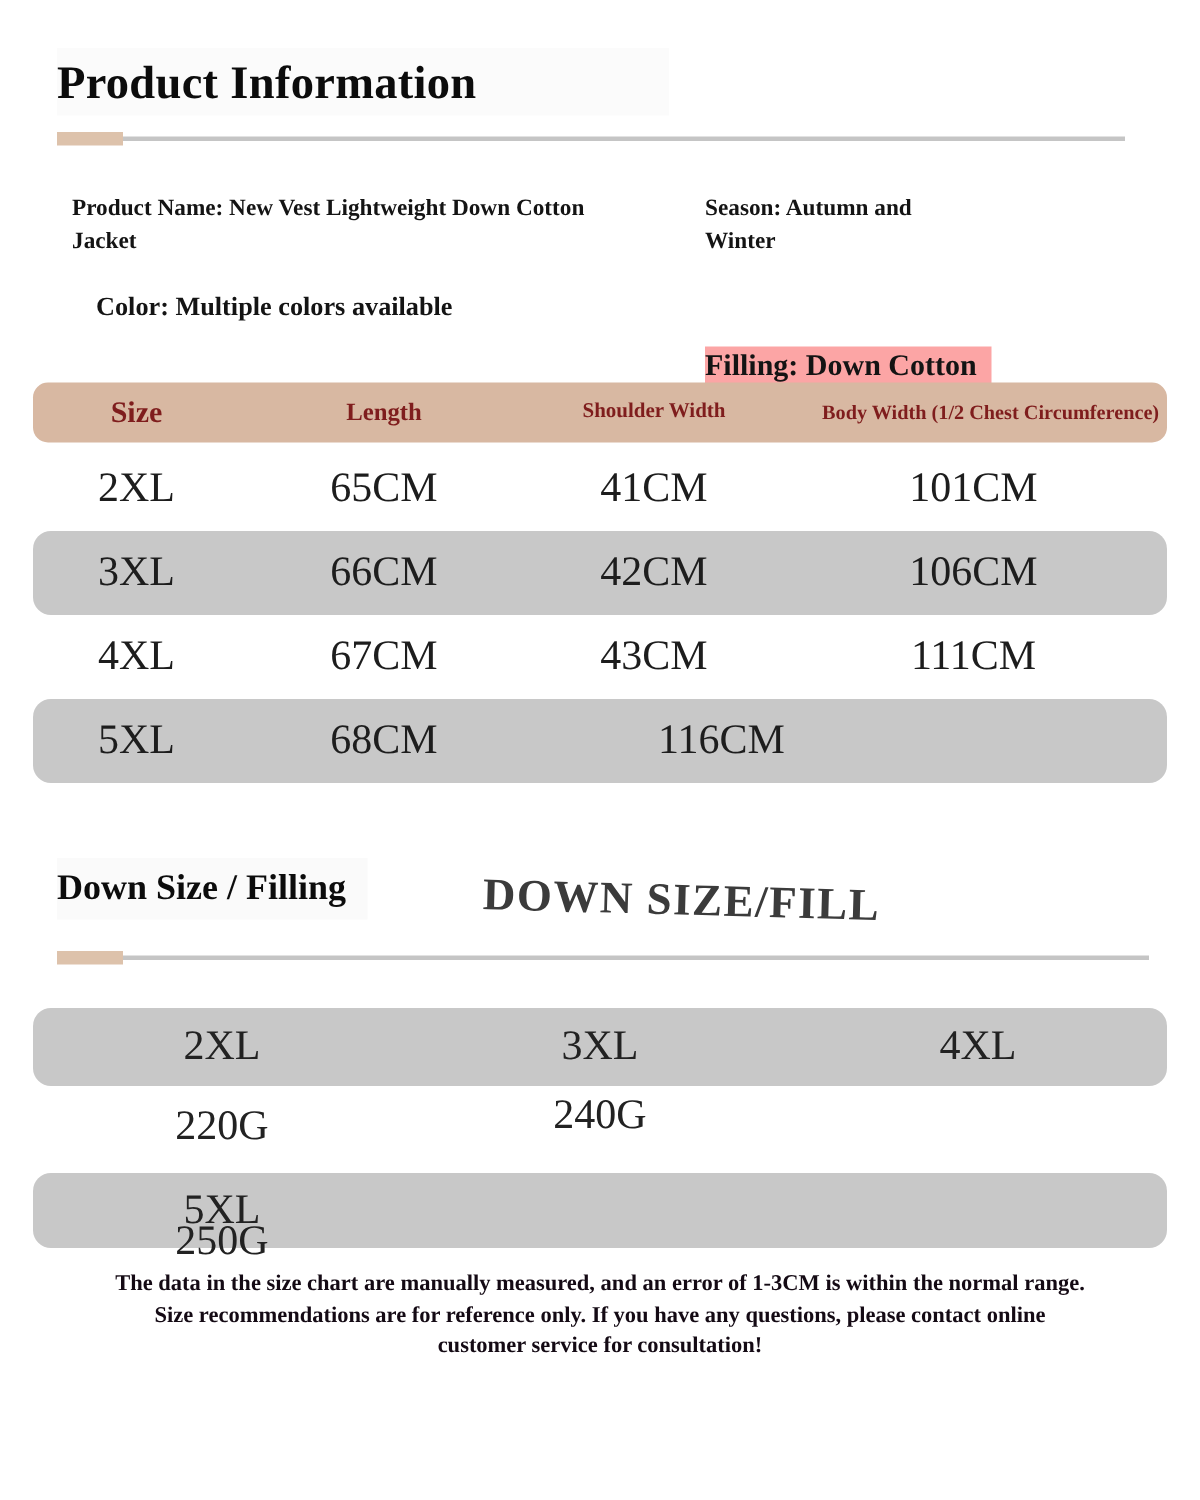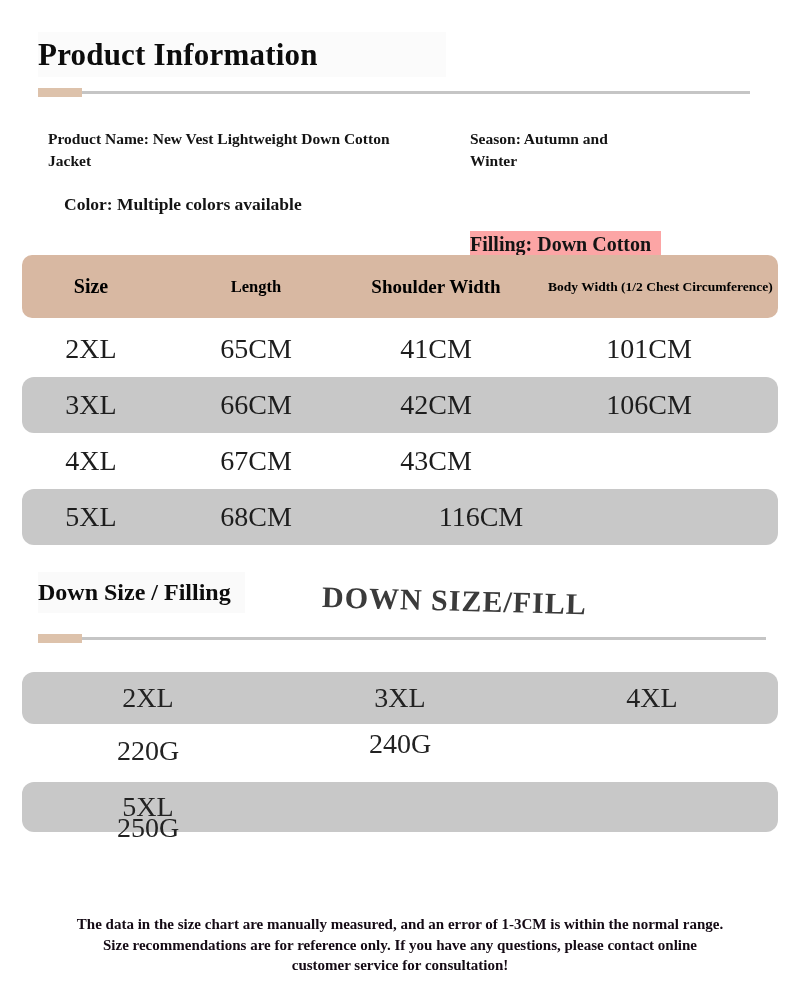--- a/index.html
+++ b/index.html
@@ -21,27 +21,27 @@
   .divider-2 { left:38px; top:634px; width:728px; }
   
   .pi { position:absolute; color:#141414; font-weight:700; }
   .pi-name    { left:48px;  top:128px; width:368px; font-size:15.5px; line-height:1.4; }
   .pi-season  { left:470px; top:128px; width:178px; font-size:15.5px; line-height:1.4; }
   .pi-color   { left:64px;  top:194px; font-size:17.5px; }
   .pi-filling { left:470px; top:191px; font-size:20px; background:#fca5a5; padding:2px 10px 2px 0;margin-top:40px; }
   
   .size-table { position:absolute; left:22px; top:255px; width:756px; }
   .thead {
-    height:63px; background:#d8b8a2; border-radius:10px; display:flex;
-    color:#000000; margin-bottom:3px;
+    height:40px; background:#d8b8a2; border-radius:10px; display:flex;
+    color:#7f1d1d; margin-bottom:3px;
   }
   .th { display:flex; align-items:center; justify-content:center; font-weight:700; }
   .th-1 { width:138px; font-size:20px; }
   .th-2 { width:192px; font-size:16.5px; }
-  .th-3 { width:168px; font-size:19px; }
+  .th-3 { width:168px; font-size:14px; }
   .th-4 { width:258px; font-size:13.5px; justify-content:flex-start;
           padding-left:28px; box-sizing:border-box; line-height:1.3; }
   .trow { height:56px; display:flex; align-items:center; color:#1d1d1d; }
   .trow.alt { background:#c8c8c8; border-radius:12px; }
   .td { text-align:center; font-size:28px; font-weight:400; }
   .td-1 { width:138px; } .td-2 { width:192px; } .td-3 { width:168px; } .td-4 { width:258px; }
   
   .down-title {
     position:absolute; left:38px; top:572px; height:41px; background:#fafafa;
     padding-right:14px; font-size:24px; font-weight:800; line-height:41px;
@@ -55,21 +55,21 @@
   .bar { position:absolute; left:22px; width:756px; display:flex; align-items:center; }
   .bar-gray { background:#c8c8c8; border-radius:12px; }
   .bar-sizes-1   { top:672px; height:52px; }
   .bar-weights-1 { top:726px; height:50px; }
   .bar-sizes-2   { top:782px; height:50px; }
   .bar-weights-2 { top:804px; height:48px; }
   .bcell { width:252px; text-align:center; font-size:28px; color:#222222; font-weight:400; }
   .bcell.raised { transform:translateY(-7px); }
   
   .footer-note {
-    position:absolute; left:75px; top:914px; width:650px; text-align:center;
+    position:absolute; left:75px; top:846px; width:650px; text-align:center;
     font-size:15px; font-weight:700; line-height:1.37; color:#140a14;
   }
 </style>
 </head>
 <body>
 
 <div class="canvas">
 
   <div class="page-title">Product Information</div>
 
@@ -99,20 +99,21 @@
     <div class="trow alt">
       <div class="td td-1">3XL</div>
       <div class="td td-2">66CM</div>
       <div class="td td-3">42CM</div>
       <div class="td td-4">106CM</div>
     </div>
     <div class="trow">
       <div class="td td-1">4XL</div>
       <div class="td td-2">67CM</div>
       <div class="td td-3">43CM</div>
+      <div class="td td-4">111CM</div>
     </div>
     <div class="trow alt">
       <div class="td td-1">5XL</div>
       <div class="td td-2">68CM</div>
       <div class="td td-4">116CM</div>
     </div>
   </div>
 
   <div class="down-title">Down Size / Filling</div>
   <div class="down-subtitle">DOWN SIZE/FILL</div>

